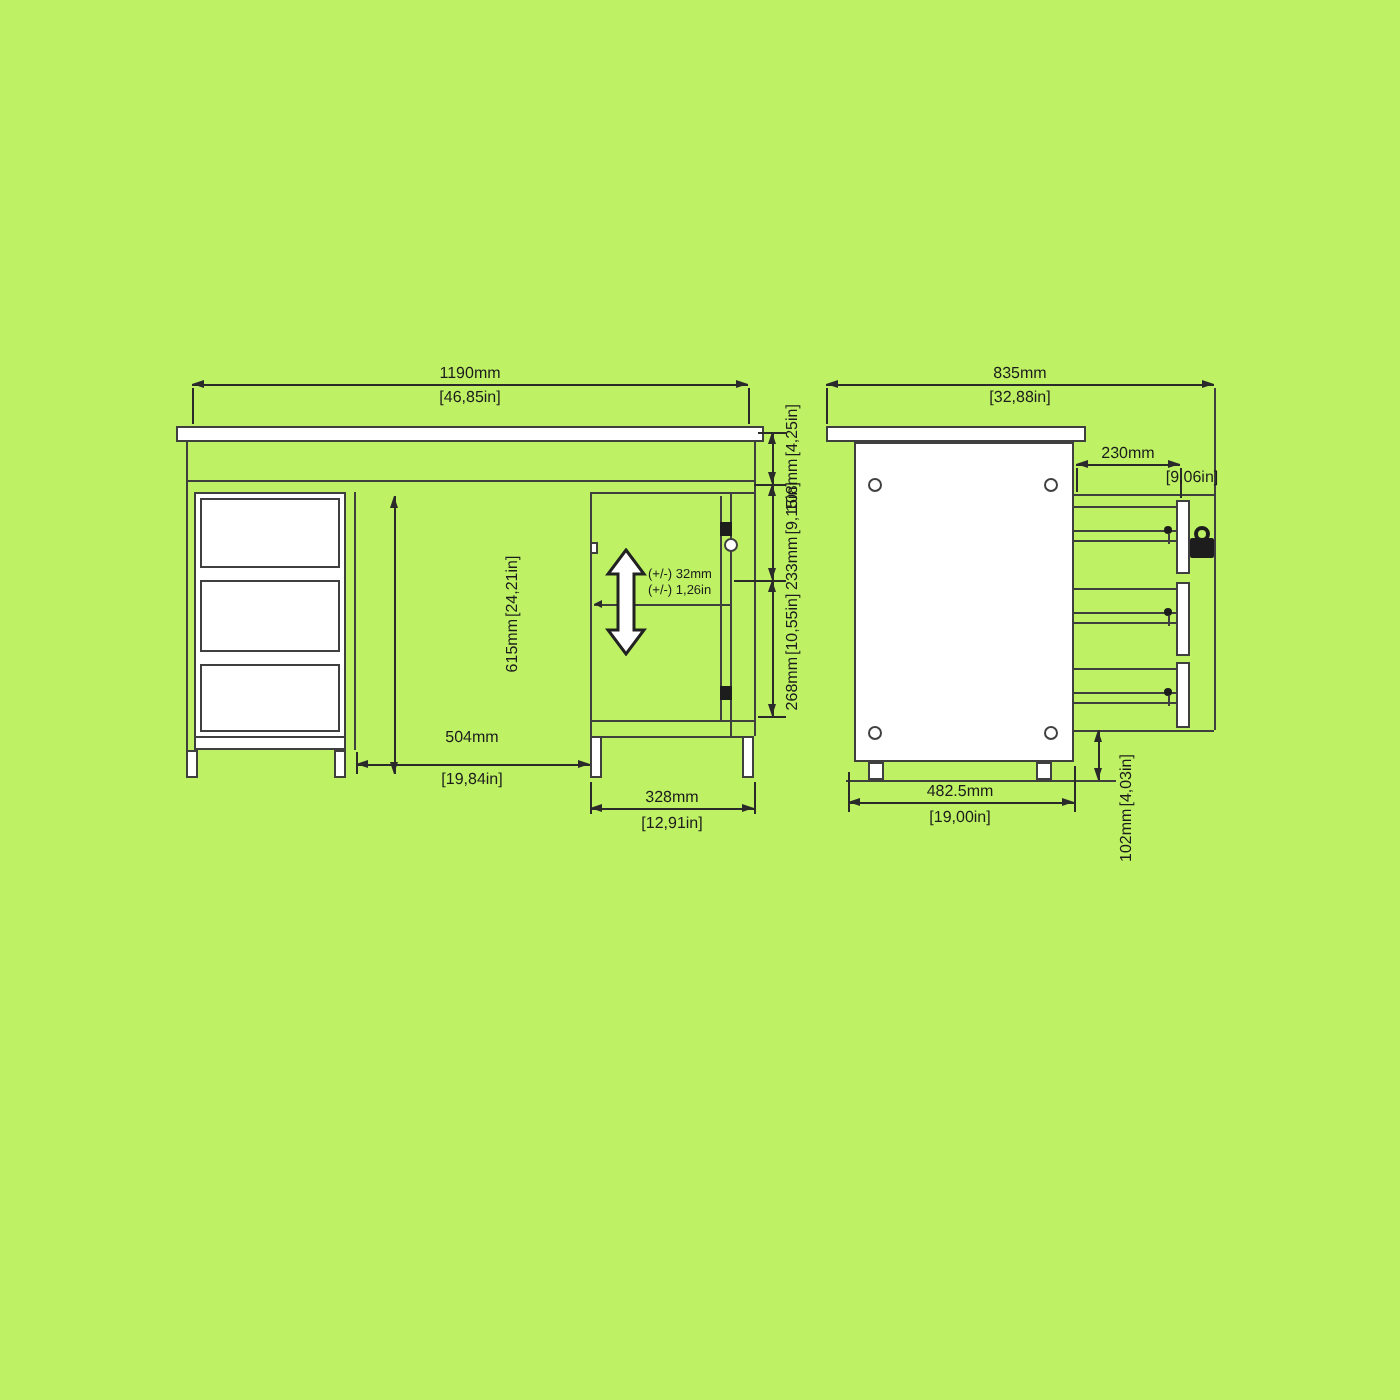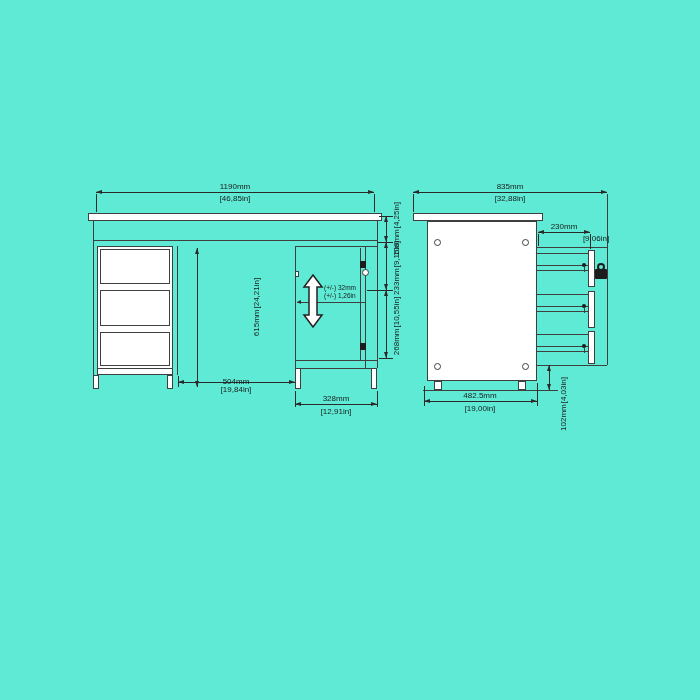--- a/index.html
+++ b/index.html
@@ -1,16 +1,16 @@
 <!DOCTYPE html>
 <html><head>
 <meta charset="utf-8">
 <style>
   html,body{margin:0;padding:0;background:#fff;}
-  #canvas{position:relative;width:700px;height:700px;background:#5eead4;overflow:hidden;
+  #canvas{position:relative;width:700px;height:700px;background:#bef264;overflow:hidden;
           font-family:"Liberation Sans", sans-serif;}
   
   .h{position:absolute;height:1px;background:#3f3f3f;}
   .v{position:absolute;width:1px;background:#3f3f3f;}
   .b{position:absolute;border:1px solid #3f3f3f;background:#fff;box-sizing:border-box;}
   .c{position:absolute;border:1px solid #3f3f3f;border-radius:50%;background:#fff;box-sizing:border-box;}
   .f{position:absolute;background:#1d1d1d;}
   .dotc{position:absolute;width:4px;height:4px;border-radius:50%;background:#1d1d1d;}
   
   .t{position:absolute;transform:translateX(-50%);font-size:8px;line-height:9px;color:#1c1c1c;white-space:nowrap;text-align:center;}
@@ -81,21 +81,21 @@
       <div class="ar aR" style="left:368px;top:190px;"></div>
       <div class="t" style="left:235px;top:182px;">1190mm</div>
       <div class="t" style="left:235px;top:194px;">[46,85in]</div>
     </div>
 
     <div>
       <div class="dim dv" style="left:178px;top:376px;height:11px;"></div>
       <div class="dim dh" style="left:178px;top:382px;width:117px;"></div>
       <div class="ar aL" style="left:178px;top:380px;"></div>
       <div class="ar aR" style="left:289px;top:380px;"></div>
-      <div class="t" style="left:236px;top:377px;">504mm</div>
+      <div class="t" style="left:236px;top:364px;">504mm</div>
       <div class="t" style="left:236px;top:385px;">[19,84in]</div>
     </div>
 
     <div>
       <div class="dim dv" style="left:295px;top:391px;height:16px;"></div>
       <div class="dim dv" style="left:377px;top:391px;height:16px;"></div>
       <div class="dim dh" style="left:295px;top:404px;width:82px;"></div>
       <div class="ar aL" style="left:295px;top:402px;"></div>
       <div class="ar aR" style="left:371px;top:402px;"></div>
       <div class="t" style="left:336px;top:394px;">328mm</div>

